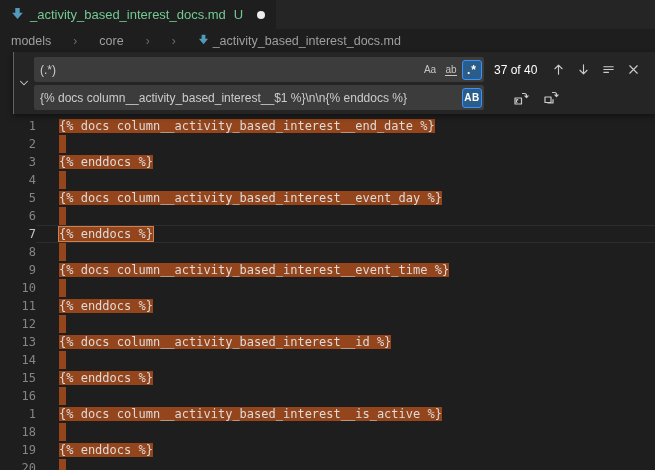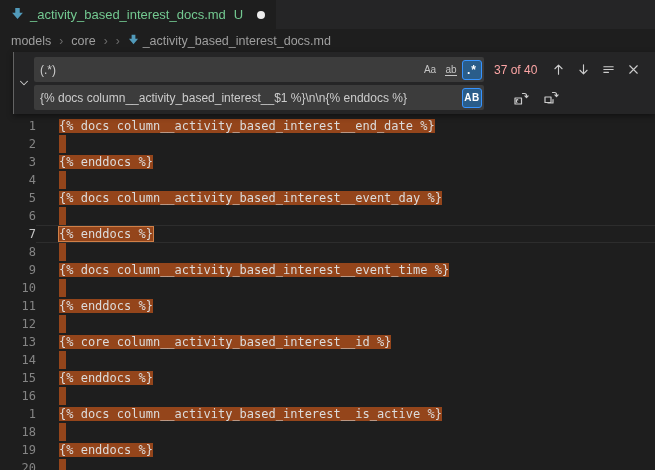--- a/index.html
+++ b/index.html
@@ -7,21 +7,21 @@
   body { background:#1e1e1e; font-family:"Liberation Sans", sans-serif; position:relative; }
 
   
   .tabbar { height:29px; background:#252526; display:flex; align-items:stretch; }
   .tab { background:#1e1e1e; display:inline-flex; align-items:center; gap:6px; padding:0 11px; }
   .tab-label, .tab-git { font-size:13px; color:var(--green); white-space:nowrap; }
   .tab-git { margin-left:2px; }
   .dirty-dot { width:8px; height:8px; border-radius:50%; background:#ececec; margin-left:8px; }
 
   
-  .breadcrumbs { height:23px; background:#1e1e1e; display:flex; align-items:center; padding-left:11px; gap:8px; font-size:12.5px; color:#9f9f9f; }
+  .breadcrumbs { height:23px; background:#1e1e1e; display:flex; align-items:center; padding-left:11px; gap:22px; font-size:12.5px; color:#9f9f9f; }
   .crumb { white-space:nowrap; }
   .crumb-sep { color:#6c6c6c; font-size:12px; }
   .crumb-file { display:flex; align-items:center; gap:4px; }
 
   
   .editor { position:relative; height:418px; overflow:hidden; }
   .lines { padding-top:65px; }
   .line { display:flex; height:18px; font-family:"DejaVu Sans Mono","Liberation Mono",monospace; font-size:12px; line-height:18px; }
   .gutter { width:36px; text-align:right; color:#858585; flex:none; user-select:none; }
   .line.active .gutter { color:#c6c6c6; }
@@ -37,21 +37,21 @@
   .toggle-col { width:20px; display:flex; align-items:center; justify-content:center; color:#cccccc; }
   .rows { flex:1; padding:5px 6px 4px 0; display:flex; flex-direction:column; gap:3px; }
   .frow { display:flex; align-items:center; height:25px; }
   .input-box { width:450px; height:25px; background:#3c3c3c; border-radius:2px; display:flex; align-items:center; padding-right:2px; }
   .input-box input { flex:1; min-width:0; background:transparent; border:0; outline:0; color:#cccccc; font-family:"Liberation Sans", sans-serif; font-size:12px; padding:0 6px; }
   .toggle { width:20px; height:20px; margin-left:1px; border-radius:3px; display:flex; align-items:center; justify-content:center; color:#c5c5c5; font-size:10px; flex:none; border:1px solid transparent; cursor:pointer; }
   .toggle.word span { border-bottom:1px solid #c5c5c5; padding-bottom:0px; }
   .toggle.regex { font-weight:700; font-size:12px; letter-spacing:1px; }
   .toggle.on { background:#2a5d8a; border-color:#3794ff; color:#ffffff; }
   .toggle.preserve { font-size:10px; letter-spacing:.5px; font-weight:700; }
-  .match-count { margin-left:10px; font-size:12px; color:#fca5a5; white-space:nowrap; }
+  .match-count { margin-left:10px; font-size:12px; color:#ffffff; white-space:nowrap; }
   .actions { margin-left:auto; display:flex; align-items:center; gap:4px; padding-right:5px; }
   .icon-btn { width:21px; height:21px; border-radius:3px; display:flex; align-items:center; justify-content:center; color:#cccccc; cursor:pointer; flex:none; }
   .icon-btn svg, .toggle-col svg { display:block; }
   .rep-btn1 { margin-left:26px; }
   .rep-btn2 { margin-left:9px; }
   svg .stroke { stroke:#cccccc; stroke-width:1.2; fill:none; stroke-linecap:round; stroke-linejoin:round; }
 </style>
 </head>
 <body>
 
@@ -129,21 +129,21 @@
       <div class="line">
         <span class="gutter">11</span>
         <div class="content"><span class="code m-full">{% enddocs %}</span></div>
       </div>
       <div class="line">
         <span class="gutter">12</span>
         <div class="content"><span class="sliver"></span></div>
       </div>
       <div class="line">
         <span class="gutter">13</span>
-        <div class="content"><span class="code m-full">{% core column__activity_based_interest__id %}</span></div>
+        <div class="content"><span class="code m-full">{% docs column__activity_based_interest__id %}</span></div>
       </div>
       <div class="line">
         <span class="gutter">14</span>
         <div class="content"><span class="sliver"></span></div>
       </div>
       <div class="line">
         <span class="gutter">15</span>
         <div class="content"><span class="code m-full">{% enddocs %}</span></div>
       </div>
       <div class="line">

